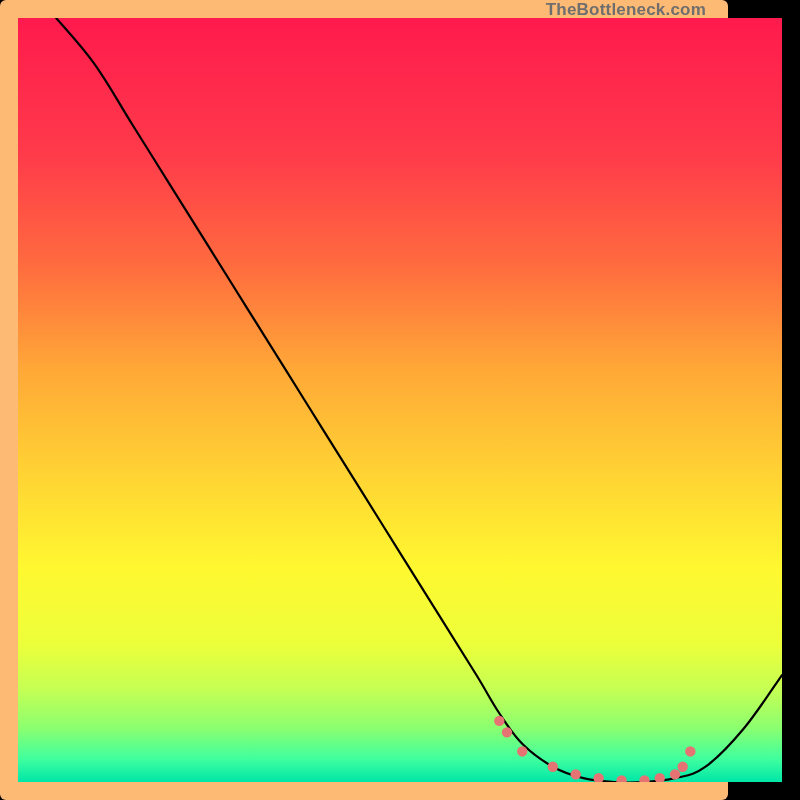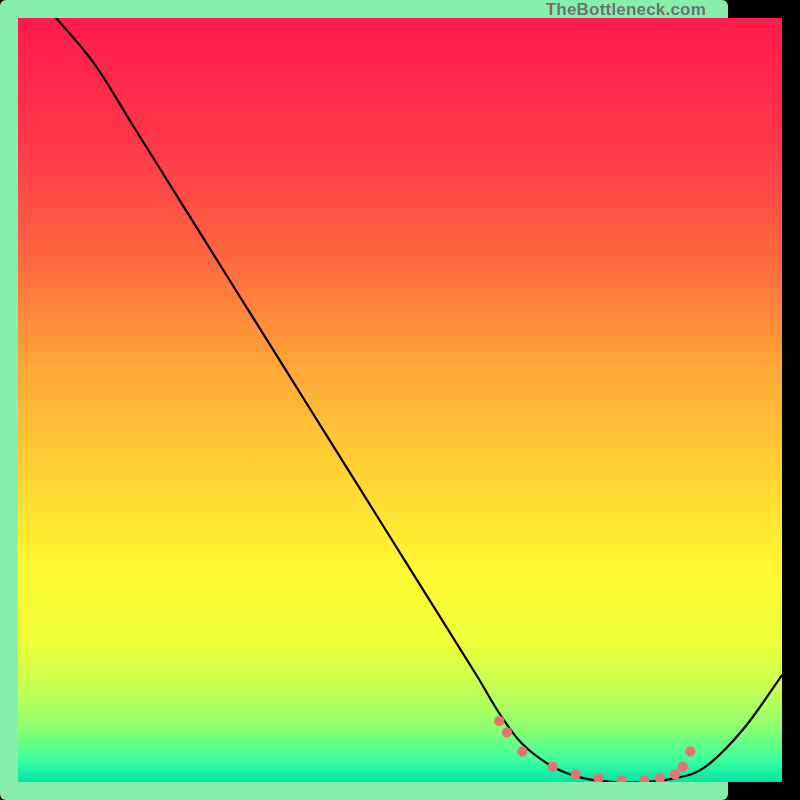--- a/index.html
+++ b/index.html
@@ -7,21 +7,21 @@
     padding: 0;
     width: 800px;
     height: 800px;
     background: #000;
     overflow: hidden;
   }
   .container {
     position: relative;
     width: 728px;
     height: 800px;
-    background: #86efac;
+    background: #fdba74;
     border-radius: 6px;
   }
   .plot-area {
     position: absolute;
     left: 18px;
     top: 18px;
     width: 764px;
     height: 764px;
   }
   .gradient-bg {

